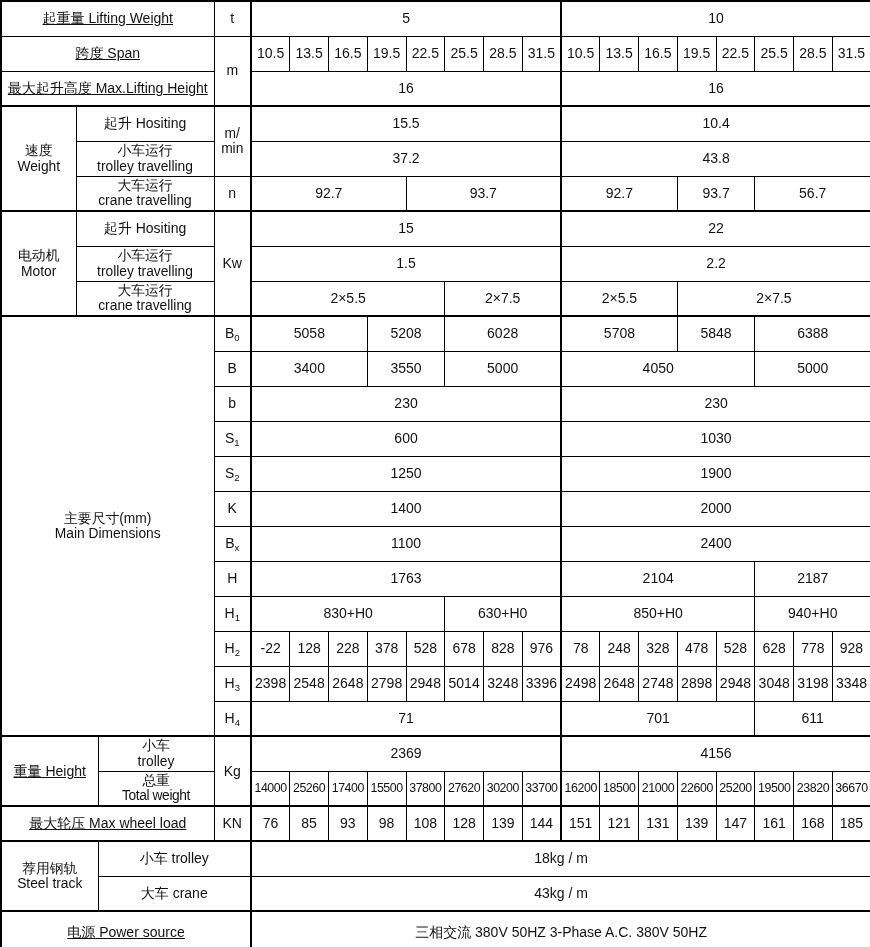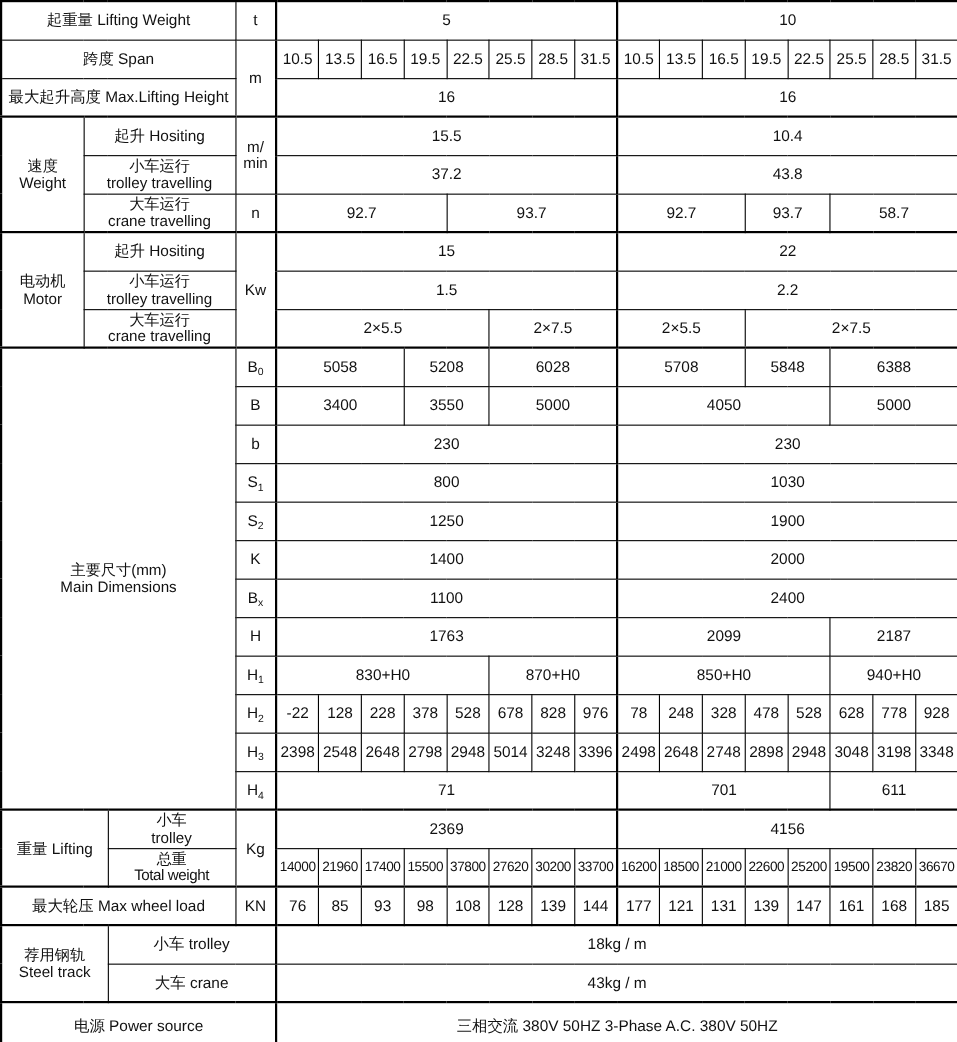--- a/index.html
+++ b/index.html
@@ -18,21 +18,21 @@
     padding: 0 1px;
     font-size: 14px;
     line-height: 1.18;
     overflow: hidden;
     white-space: nowrap;
   }
   table.spec tr { height: 35px; }
   table.spec tr.tall { height: 42px; }
   table.spec tr.sec td { border-top-width: 2px; }
   table.spec td.bl2 { border-left-width: 2px; }
-  td.lbl { font-size: 14.5px; }
+  td.lbl { font-size: 14.5px; text-decoration: underline; }
   .two div { line-height: 1.12; font-size: 13.8px; }
   sub { font-size: 9.5px; line-height: 0; vertical-align: -3px; }
   tr.condensed td { font-size: 12.4px; letter-spacing: -0.4px; padding: 0; }
   tr.num td { padding: 0; }
 </style>
 </head>
 <body>
 
 <table class="spec">
   <colgroup>
@@ -119,21 +119,21 @@
   <tr>
     <td colspan="2" class="two">
       <div>大车运行</div>
       <div>crane travelling</div>
     </td>
     <td>n</td>
     <td colspan="4" class="bl2">92.7</td>
     <td colspan="4">93.7</td>
     <td colspan="3" class="bl2">92.7</td>
     <td colspan="2">93.7</td>
-    <td colspan="3">58.7</td>
+    <td colspan="3">56.7</td>
   </tr>
 
   <tr class="sec">
     <td rowspan="3" class="two">
       <div>电动机</div>
       <div>Motor</div>
     </td>
     <td colspan="2">起升 Hositing</td>
     <td rowspan="3">Kw</td>
     <td colspan="8" class="bl2">15</td>
@@ -184,21 +184,21 @@
   </tr>
 
   <tr>
     <td><span>b</span></td>
     <td colspan="8" class="bl2">230</td>
     <td colspan="8" class="bl2">230</td>
   </tr>
 
   <tr>
     <td><span>S</span><sub>1</sub></td>
-    <td colspan="8" class="bl2">800</td>
+    <td colspan="8" class="bl2">600</td>
     <td colspan="8" class="bl2">1030</td>
   </tr>
 
   <tr>
     <td><span>S</span><sub>2</sub></td>
     <td colspan="8" class="bl2">1250</td>
     <td colspan="8" class="bl2">1900</td>
   </tr>
 
   <tr>
@@ -209,28 +209,28 @@
 
   <tr>
     <td><span>B</span><sub>x</sub></td>
     <td colspan="8" class="bl2">1100</td>
     <td colspan="8" class="bl2">2400</td>
   </tr>
 
   <tr>
     <td><span>H</span></td>
     <td colspan="8" class="bl2">1763</td>
-    <td colspan="5" class="bl2">2099</td>
+    <td colspan="5" class="bl2">2104</td>
     <td colspan="3">2187</td>
   </tr>
 
   <tr>
     <td><span>H</span><sub>1</sub></td>
     <td colspan="5" class="bl2">830+H0</td>
-    <td colspan="3">870+H0</td>
+    <td colspan="3">630+H0</td>
     <td colspan="5" class="bl2">850+H0</td>
     <td colspan="3">940+H0</td>
   </tr>
 
   <tr class="num">
     <td><span>H</span><sub>2</sub></td>
     <td class="bl2">-22</td>
     <td>128</td>
     <td>228</td>
     <td>378</td>
@@ -269,37 +269,37 @@
   </tr>
 
   <tr>
     <td><span>H</span><sub>4</sub></td>
     <td colspan="8" class="bl2">71</td>
     <td colspan="5" class="bl2">701</td>
     <td colspan="3">611</td>
   </tr>
 
   <tr class="sec">
-    <td rowspan="2" colspan="2" class="lbl">重量 Lifting</td>
+    <td rowspan="2" colspan="2" class="lbl">重量 Height</td>
     <td class="two">
       <div>小车</div>
       <div>trolley</div>
     </td>
     <td rowspan="2">Kg</td>
     <td colspan="8" class="bl2">2369</td>
     <td colspan="8" class="bl2">4156</td>
   </tr>
 
   <tr class="condensed">
     <td class="two">
       <div>总重</div>
       <div>Total weight</div>
     </td>
     <td class="bl2">14000</td>
-    <td>21960</td>
+    <td>25260</td>
     <td>17400</td>
     <td>15500</td>
     <td>37800</td>
     <td>27620</td>
     <td>30200</td>
     <td>33700</td>
     <td class="bl2">16200</td>
     <td>18500</td>
     <td>21000</td>
     <td>22600</td>
@@ -313,21 +313,21 @@
     <td colspan="3" class="lbl">最大轮压 Max wheel load</td>
     <td>KN</td>
     <td class="bl2">76</td>
     <td>85</td>
     <td>93</td>
     <td>98</td>
     <td>108</td>
     <td>128</td>
     <td>139</td>
     <td>144</td>
-    <td class="bl2">177</td>
+    <td class="bl2">151</td>
     <td>121</td>
     <td>131</td>
     <td>139</td>
     <td>147</td>
     <td>161</td>
     <td>168</td>
     <td>185</td>
   </tr>
 
   <tr class="sec">

